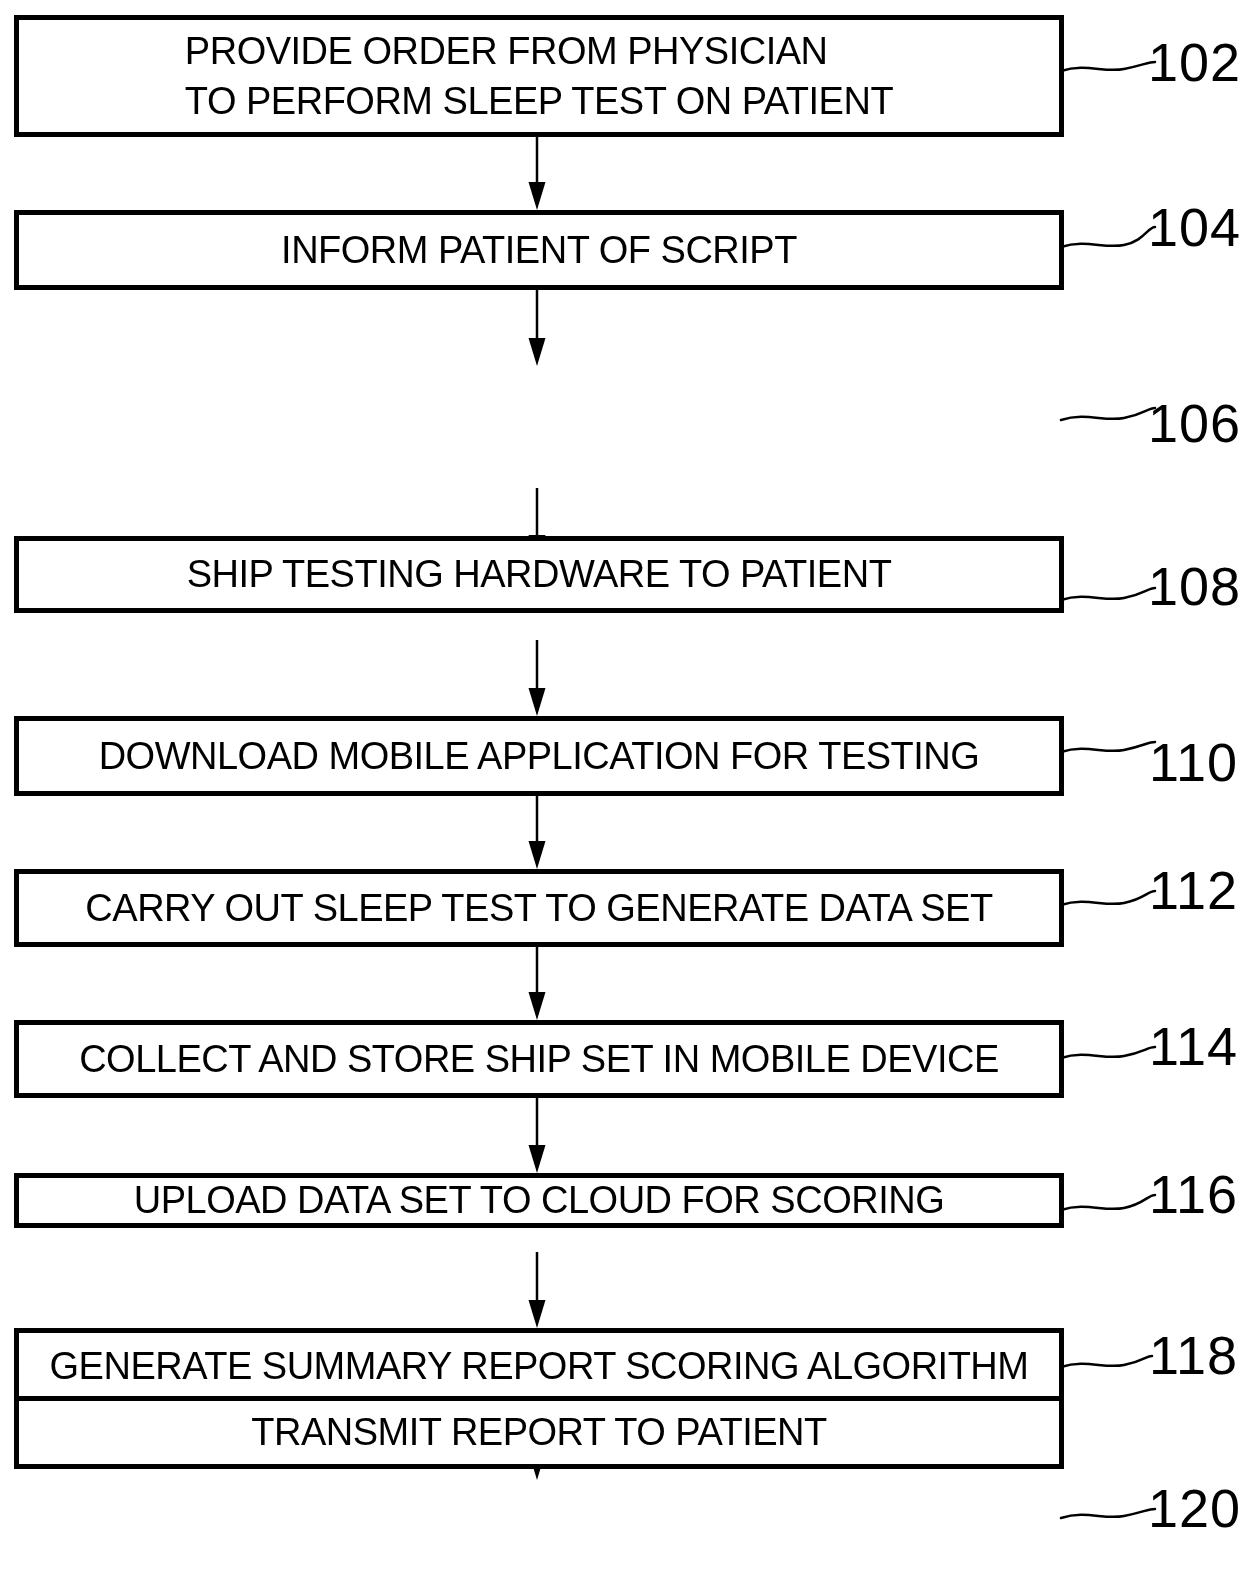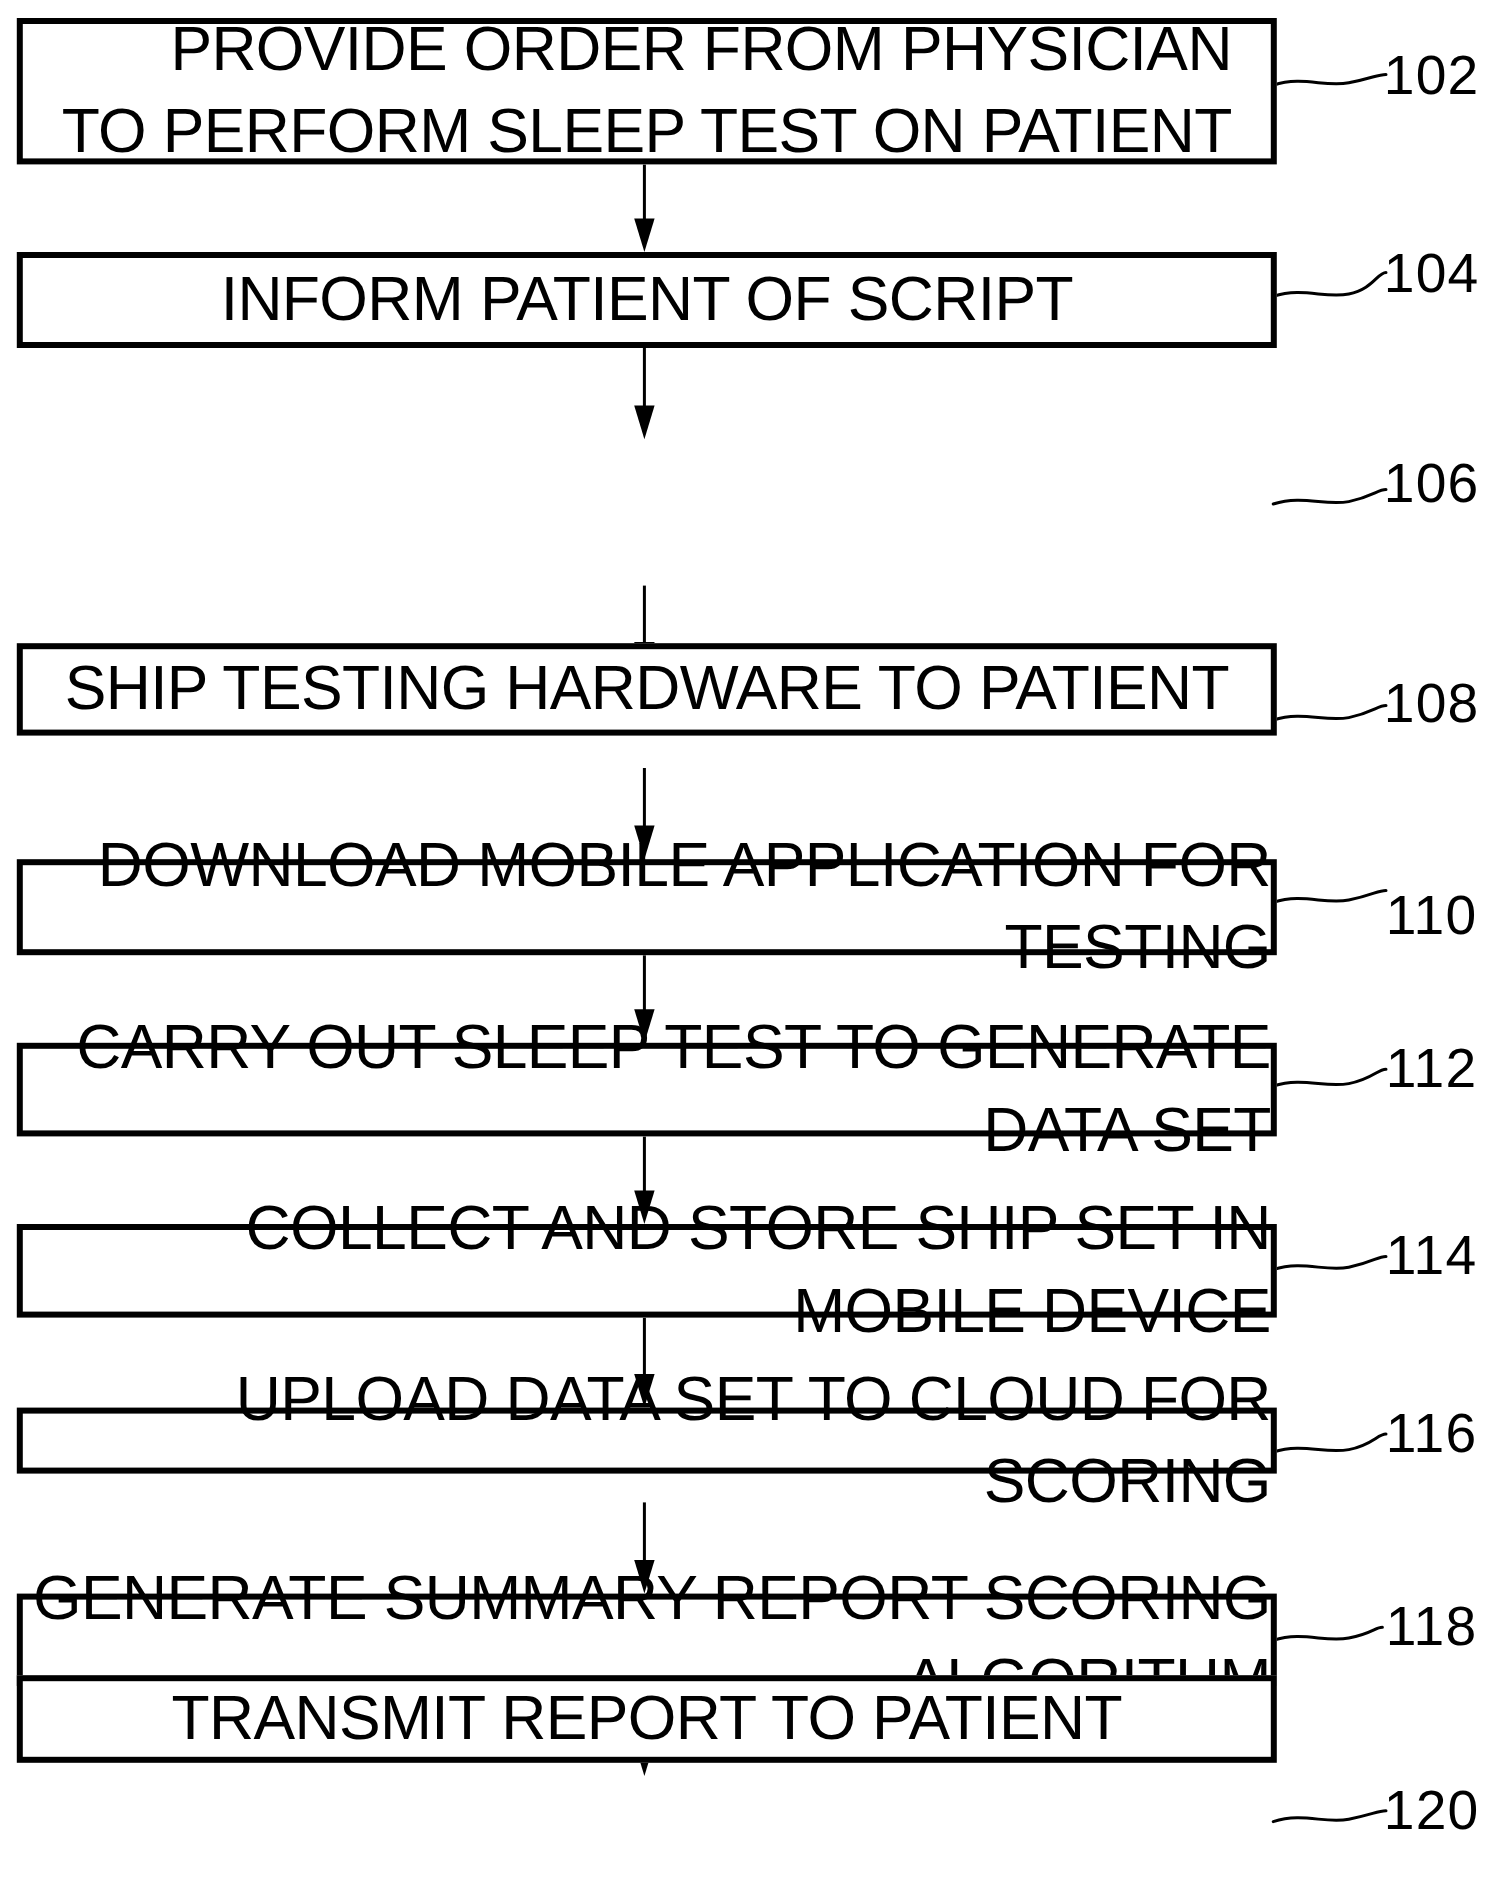--- a/index.html
+++ b/index.html
@@ -26,34 +26,34 @@
     border: 5px solid #000000;
     background: #ffffff;
     display: flex;
     align-items: center;
     justify-content: center;
     z-index: 2;
   }
   .step-label {
     display: block;
     white-space: pre-line;
-    text-align: right;
-    font-size: 52px;
+    text-align: left;
+    font-size: 38px;
     line-height: 1.32;
     letter-spacing: -0.5px;
     color: #000000;
   }
   .ref-num {
     position: absolute;
     left: 1148px;
     width: 90px;
-    font-size: 46px;
+    font-size: 54px;
     line-height: 46px;
     letter-spacing: 1px;
-    text-align: center;
+    text-align: right;
     color: #000000;
     z-index: 2;
   }
 </style>
 </head>
 <body>
 
 <div class="canvas">
 
   <svg class="connectors" viewBox="0 0 1240 1572" xmlns="http://www.w3.org/2000/svg">
@@ -117,21 +117,21 @@
   </div>
   <div class="step-box" style="top:1328px;height:77px">
     <span class="step-label">GENERATE SUMMARY REPORT SCORING ALGORITHM</span>
   </div>
   <div class="step-box" style="top:1396px;height:73px">
     <span class="step-label">TRANSMIT REPORT TO PATIENT</span>
   </div>
 
   <div class="ref-num" style="top:39px">102</div>
   <div class="ref-num" style="top:204px">104</div>
-  <div class="ref-num" style="top:379px">106</div>
+  <div class="ref-num" style="top:400px">106</div>
   <div class="ref-num" style="top:563px">108</div>
   <div class="ref-num" style="top:739px">110</div>
   <div class="ref-num" style="top:867px">112</div>
   <div class="ref-num" style="top:1023px">114</div>
   <div class="ref-num" style="top:1171px">116</div>
   <div class="ref-num" style="top:1332px">118</div>
   <div class="ref-num" style="top:1485px">120</div>
 
 </div>
 

